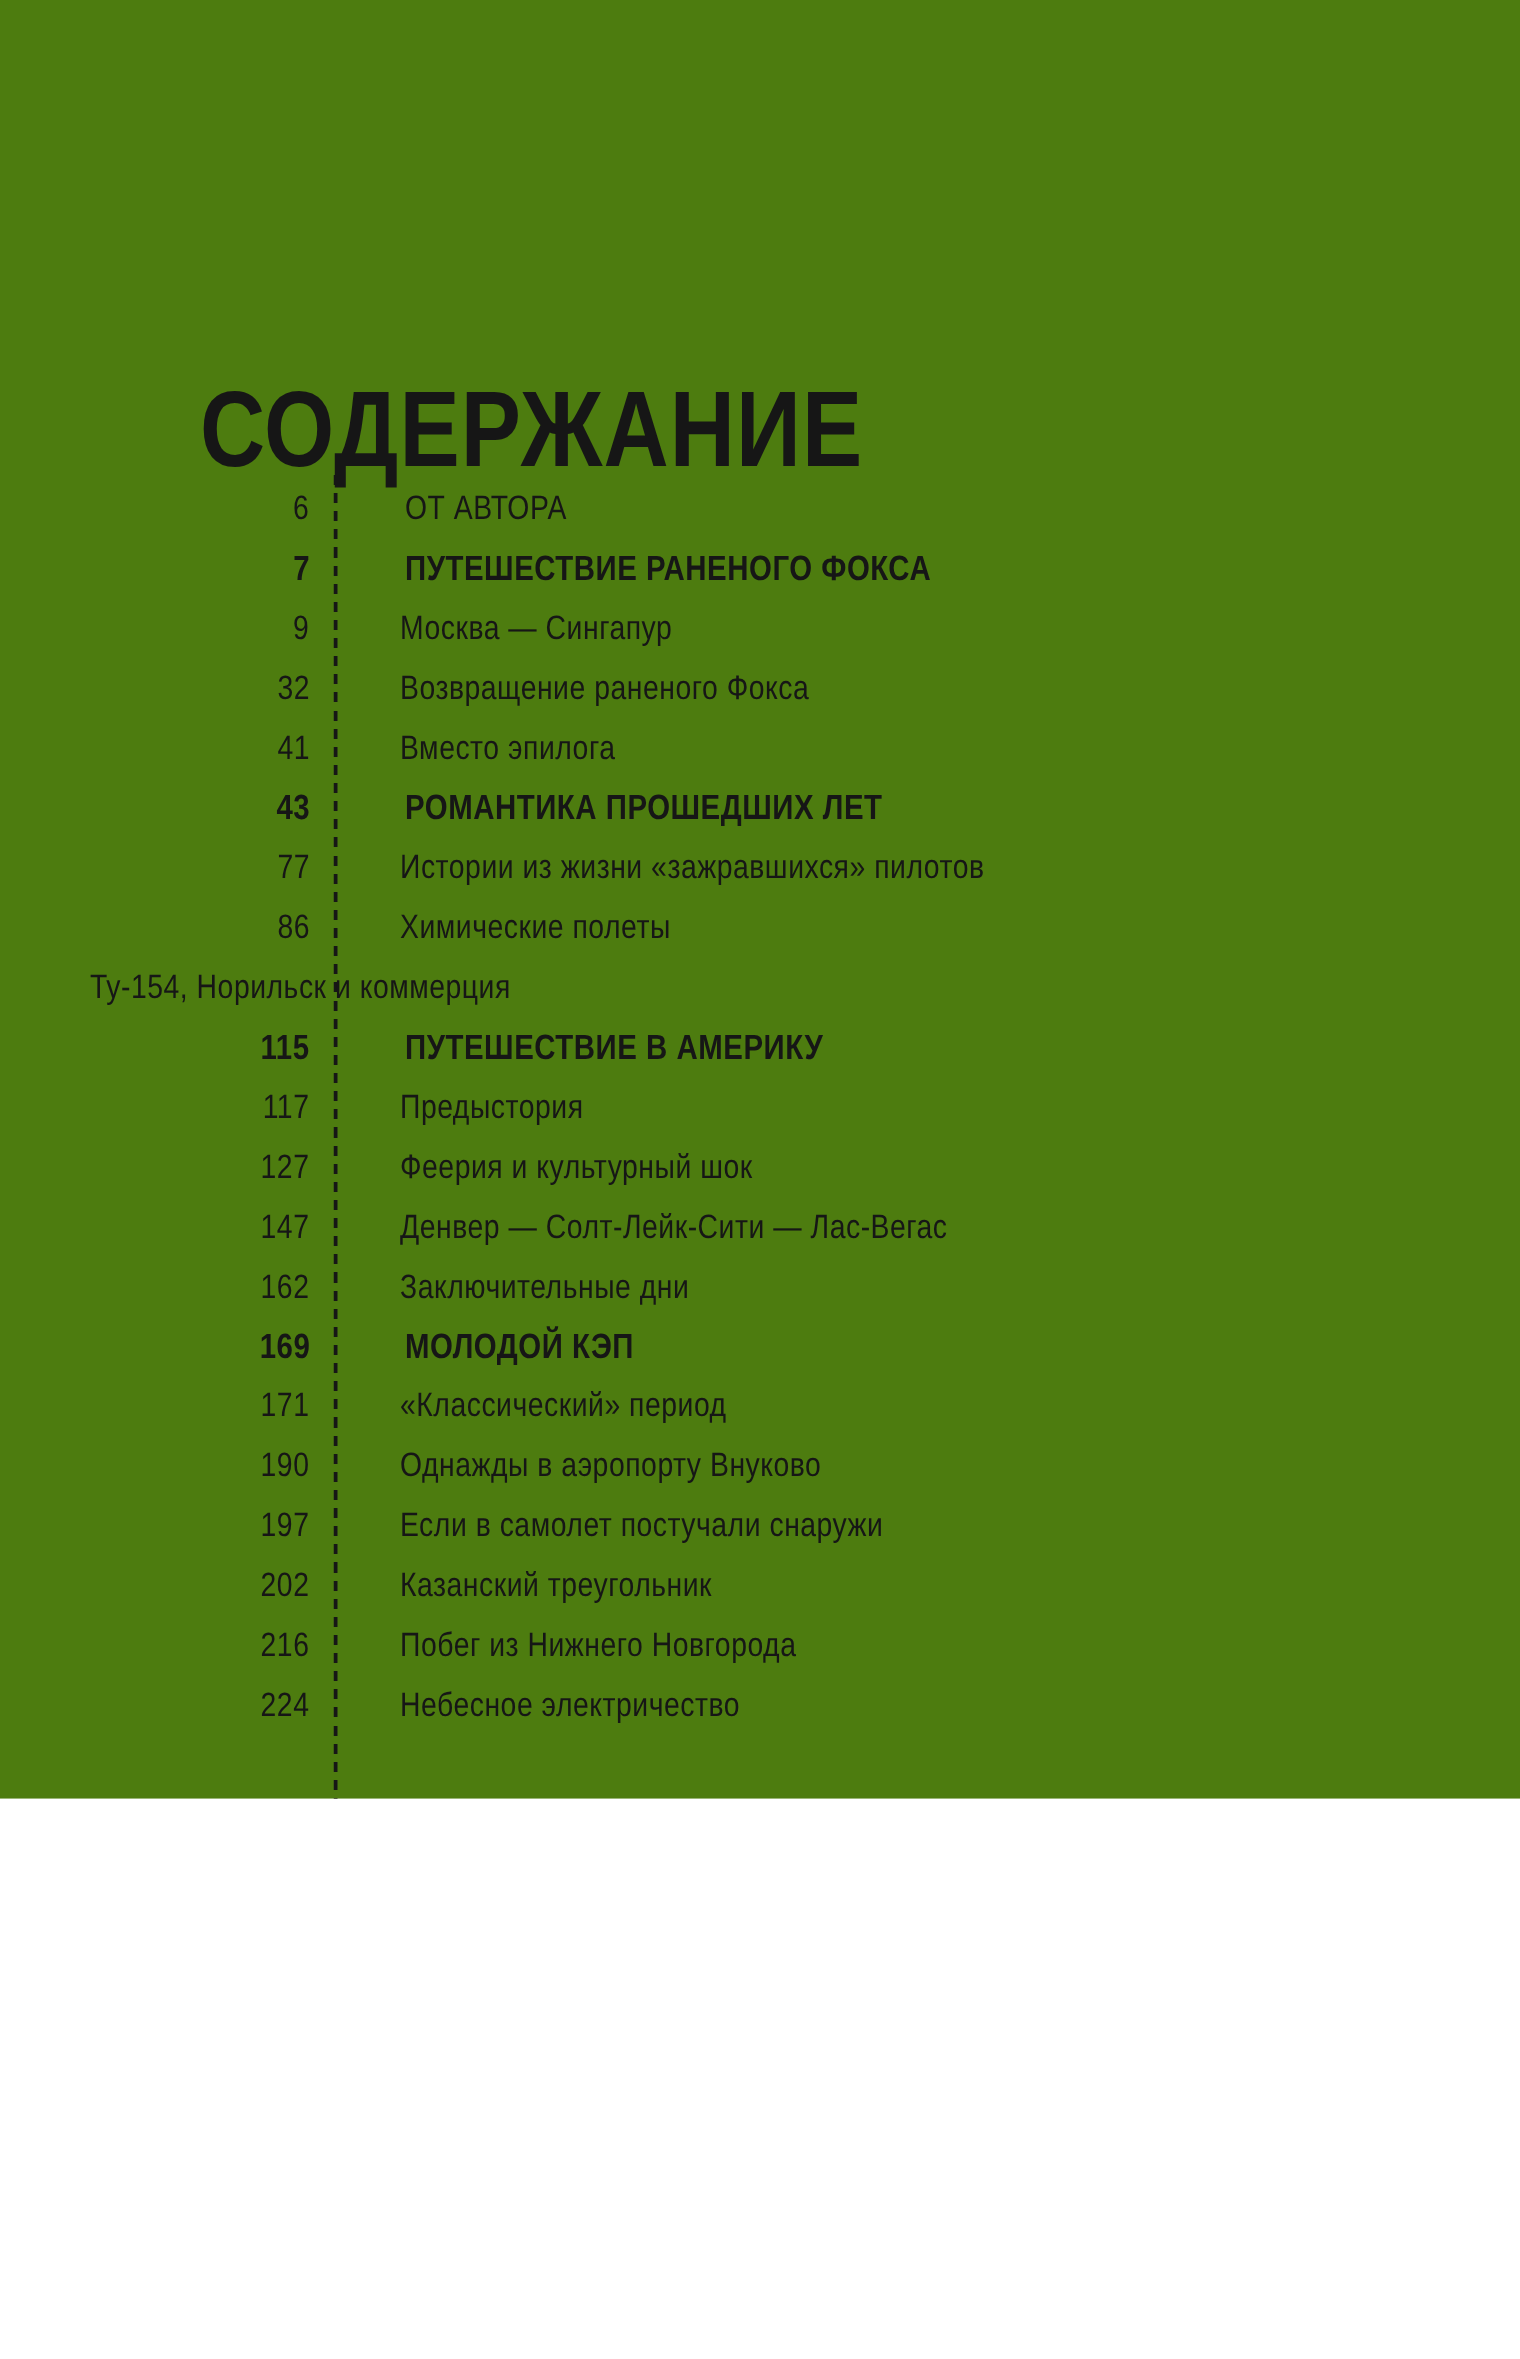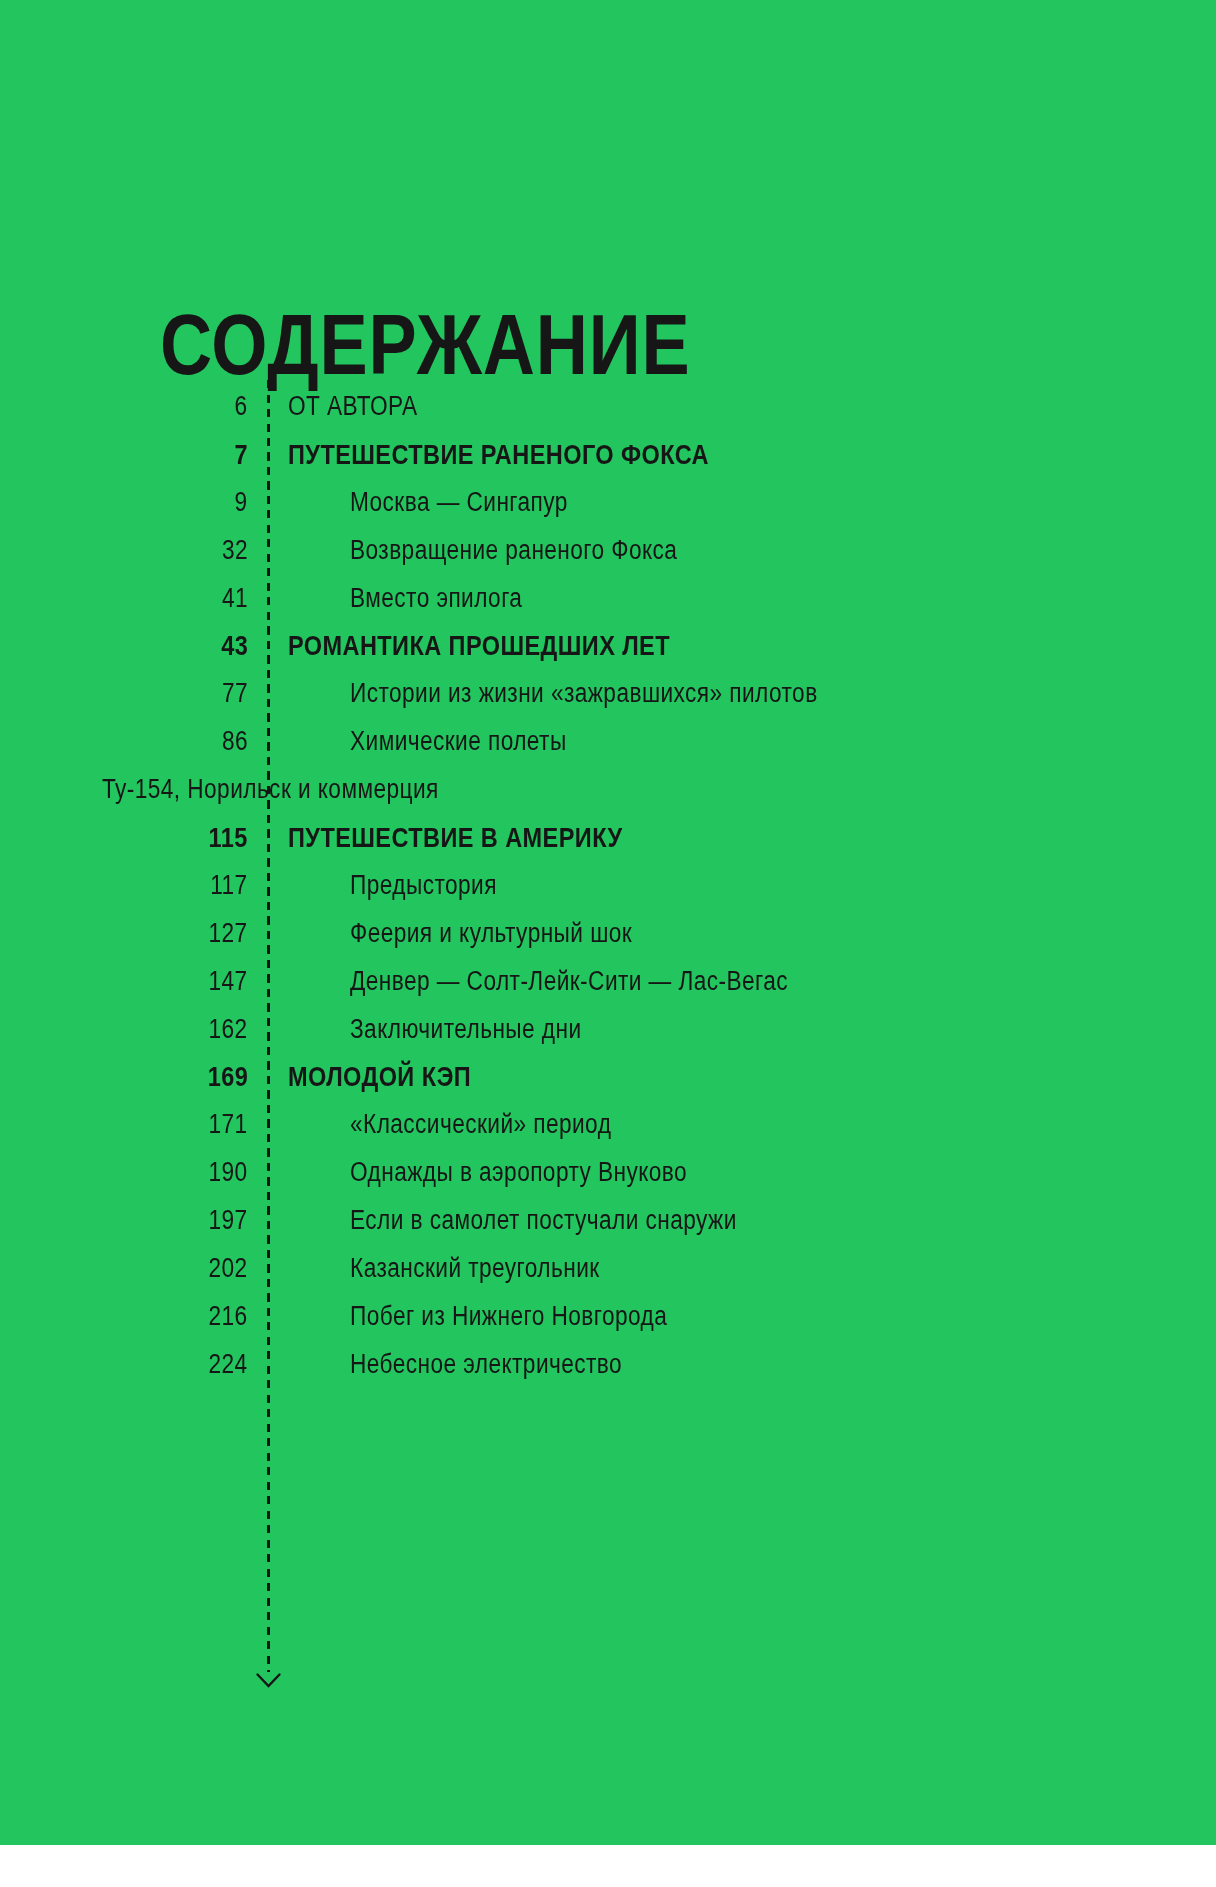--- a/index.html
+++ b/index.html
@@ -3,22 +3,22 @@
 <meta charset="utf-8">
 <style>
   html, body {
     margin: 0;
     padding: 0;
     background: #ffffff;
   }
   .page {
     position: relative;
     width: 1216px;
-    height: 1845px;
-    background: #22c55e;
+    height: 1439px;
+    background: #4d7c0f;
     overflow: hidden;
     font-family: "Liberation Sans", sans-serif;
     color: #161616;
   }
   .doc-title {
     position: absolute;
     left: 160px;
     top: 243px;
     font-size: 86px;
     line-height: 86px;
@@ -40,25 +40,25 @@
     line-height: 47.9px;
     font-size: 27px;
     font-weight: 400;
   }
   .toc-page {
     width: 248px;
     text-align: right;
     flex: 0 0 248px;
   }
   .toc-title-cell {
-    margin-left: 40px;
+    margin-left: 76px;
     white-space: nowrap;
   }
   .toc-row.row-section .toc-title-cell {
-    margin-left: 102px;
+    margin-left: 72px;
   }
   .toc-row.row-chapter {
     font-weight: 700;
     font-size: 28px;
   }
   
   .condense {
     display: inline-block;
     transform: scaleX(0.84);
     transform-origin: 0 50%;

